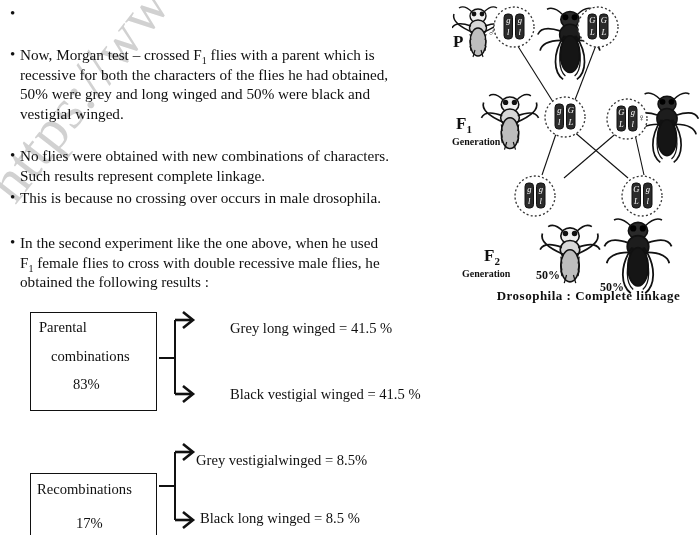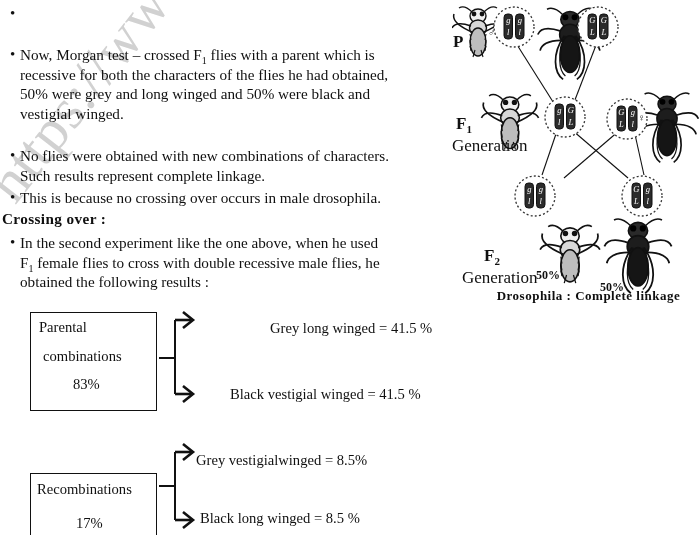--- a/index.html
+++ b/index.html
@@ -128,22 +128,22 @@
     font-weight: bold;
   }
   .gen-label .gsub {
     font-size: 11px;
     vertical-align: sub;
     font-weight: bold;
     line-height: 0;
   }
   .gen-word {
     position: absolute;
-    font-size: 17px;
-    font-weight: normal;
+    font-size: 10px;
+    font-weight: bold;
   }
   .pct-label {
     position: absolute;
     font-size: 12px;
     font-weight: bold;
   }
   #diagram-caption {
     position: absolute;
     left: 478px;
     top: 288px;
@@ -189,47 +189,46 @@
       No flies were obtained with new combinations of characters.<br>
       Such results represent complete linkage.
     </div>
   </div>
 
   <div class="bullet-row" style="left:0px; top:188px; width:443px;">
     <div class="bullet-dot">•</div>
     <div class="bullet-body">This is because no crossing over occurs in male drosophila.</div>
   </div>
 
-  <div class="section-head" style="left:2px; top:210px;">Crossing  over :</div>
 
   <div class="bullet-row" style="left:0px; top:233px; width:443px;">
     <div class="bullet-dot">•</div>
     <div class="bullet-body">
       In the second experiment like the one above, when he used<br>
       F<span class="sub">1</span> female flies to cross with double recessive male flies, he<br>
       obtained the following results :
     </div>
   </div>
 </div>
 
 <div class="outcome-box" style="left:30px; top:312px; width:127px; height:99px;">
   <div class="ob-line" style="left:8px; top:6px;">Parental</div>
-  <div class="ob-line" style="left:12px; top:35px;">combinations</div>
+  <div class="ob-line" style="left:20px; top:35px;">combinations</div>
   <div class="ob-line" style="left:42px; top:63px;">83%</div>
 </div>
 
 <svg class="connector" style="left:157px; top:306px;" width="46" height="100" viewBox="0 0 46 100">
   <path d="M2 52 L18 52 L18 14 M18 52 L18 88" stroke="#111" stroke-width="2" fill="none"></path>
   <path d="M18 14 L34 14" stroke="#111" stroke-width="2.6" fill="none"></path>
   <path d="M26 6 L36 14 L26 22" stroke="#111" stroke-width="2.6" fill="none" stroke-linejoin="miter" stroke-linecap="butt"></path>
   <path d="M18 88 L34 88" stroke="#111" stroke-width="2.6" fill="none"></path>
   <path d="M26 80 L36 88 L26 96" stroke="#111" stroke-width="2.6" fill="none" stroke-linejoin="miter" stroke-linecap="butt"></path>
 </svg>
 
-<div class="result-label" style="left:230px; top:320px;margin-left:40px;">Grey long winged = 41.5 %</div>
+<div class="result-label" style="left:230px; top:320px;">Grey long winged = 41.5 %</div>
 <div class="result-label" style="left:230px; top:386px;">Black vestigial winged = 41.5 %</div>
 
 <div class="outcome-box" style="left:30px; top:429px; width:127px; height:83px;margin-top:44px;">
   <div class="ob-line" style="left:6px; top:7px;">Recombinations</div>
   <div class="ob-line" style="left:45px; top:41px;">17%</div>
 </div>
 
 <svg class="connector" style="left:157px; top:440px;" width="46" height="92" viewBox="0 0 46 92">
   <path d="M2 46 L18 46 L18 12 M18 46 L18 80" stroke="#111" stroke-width="2" fill="none"></path>
   <path d="M18 12 L34 12" stroke="#111" stroke-width="2.6" fill="none"></path>

